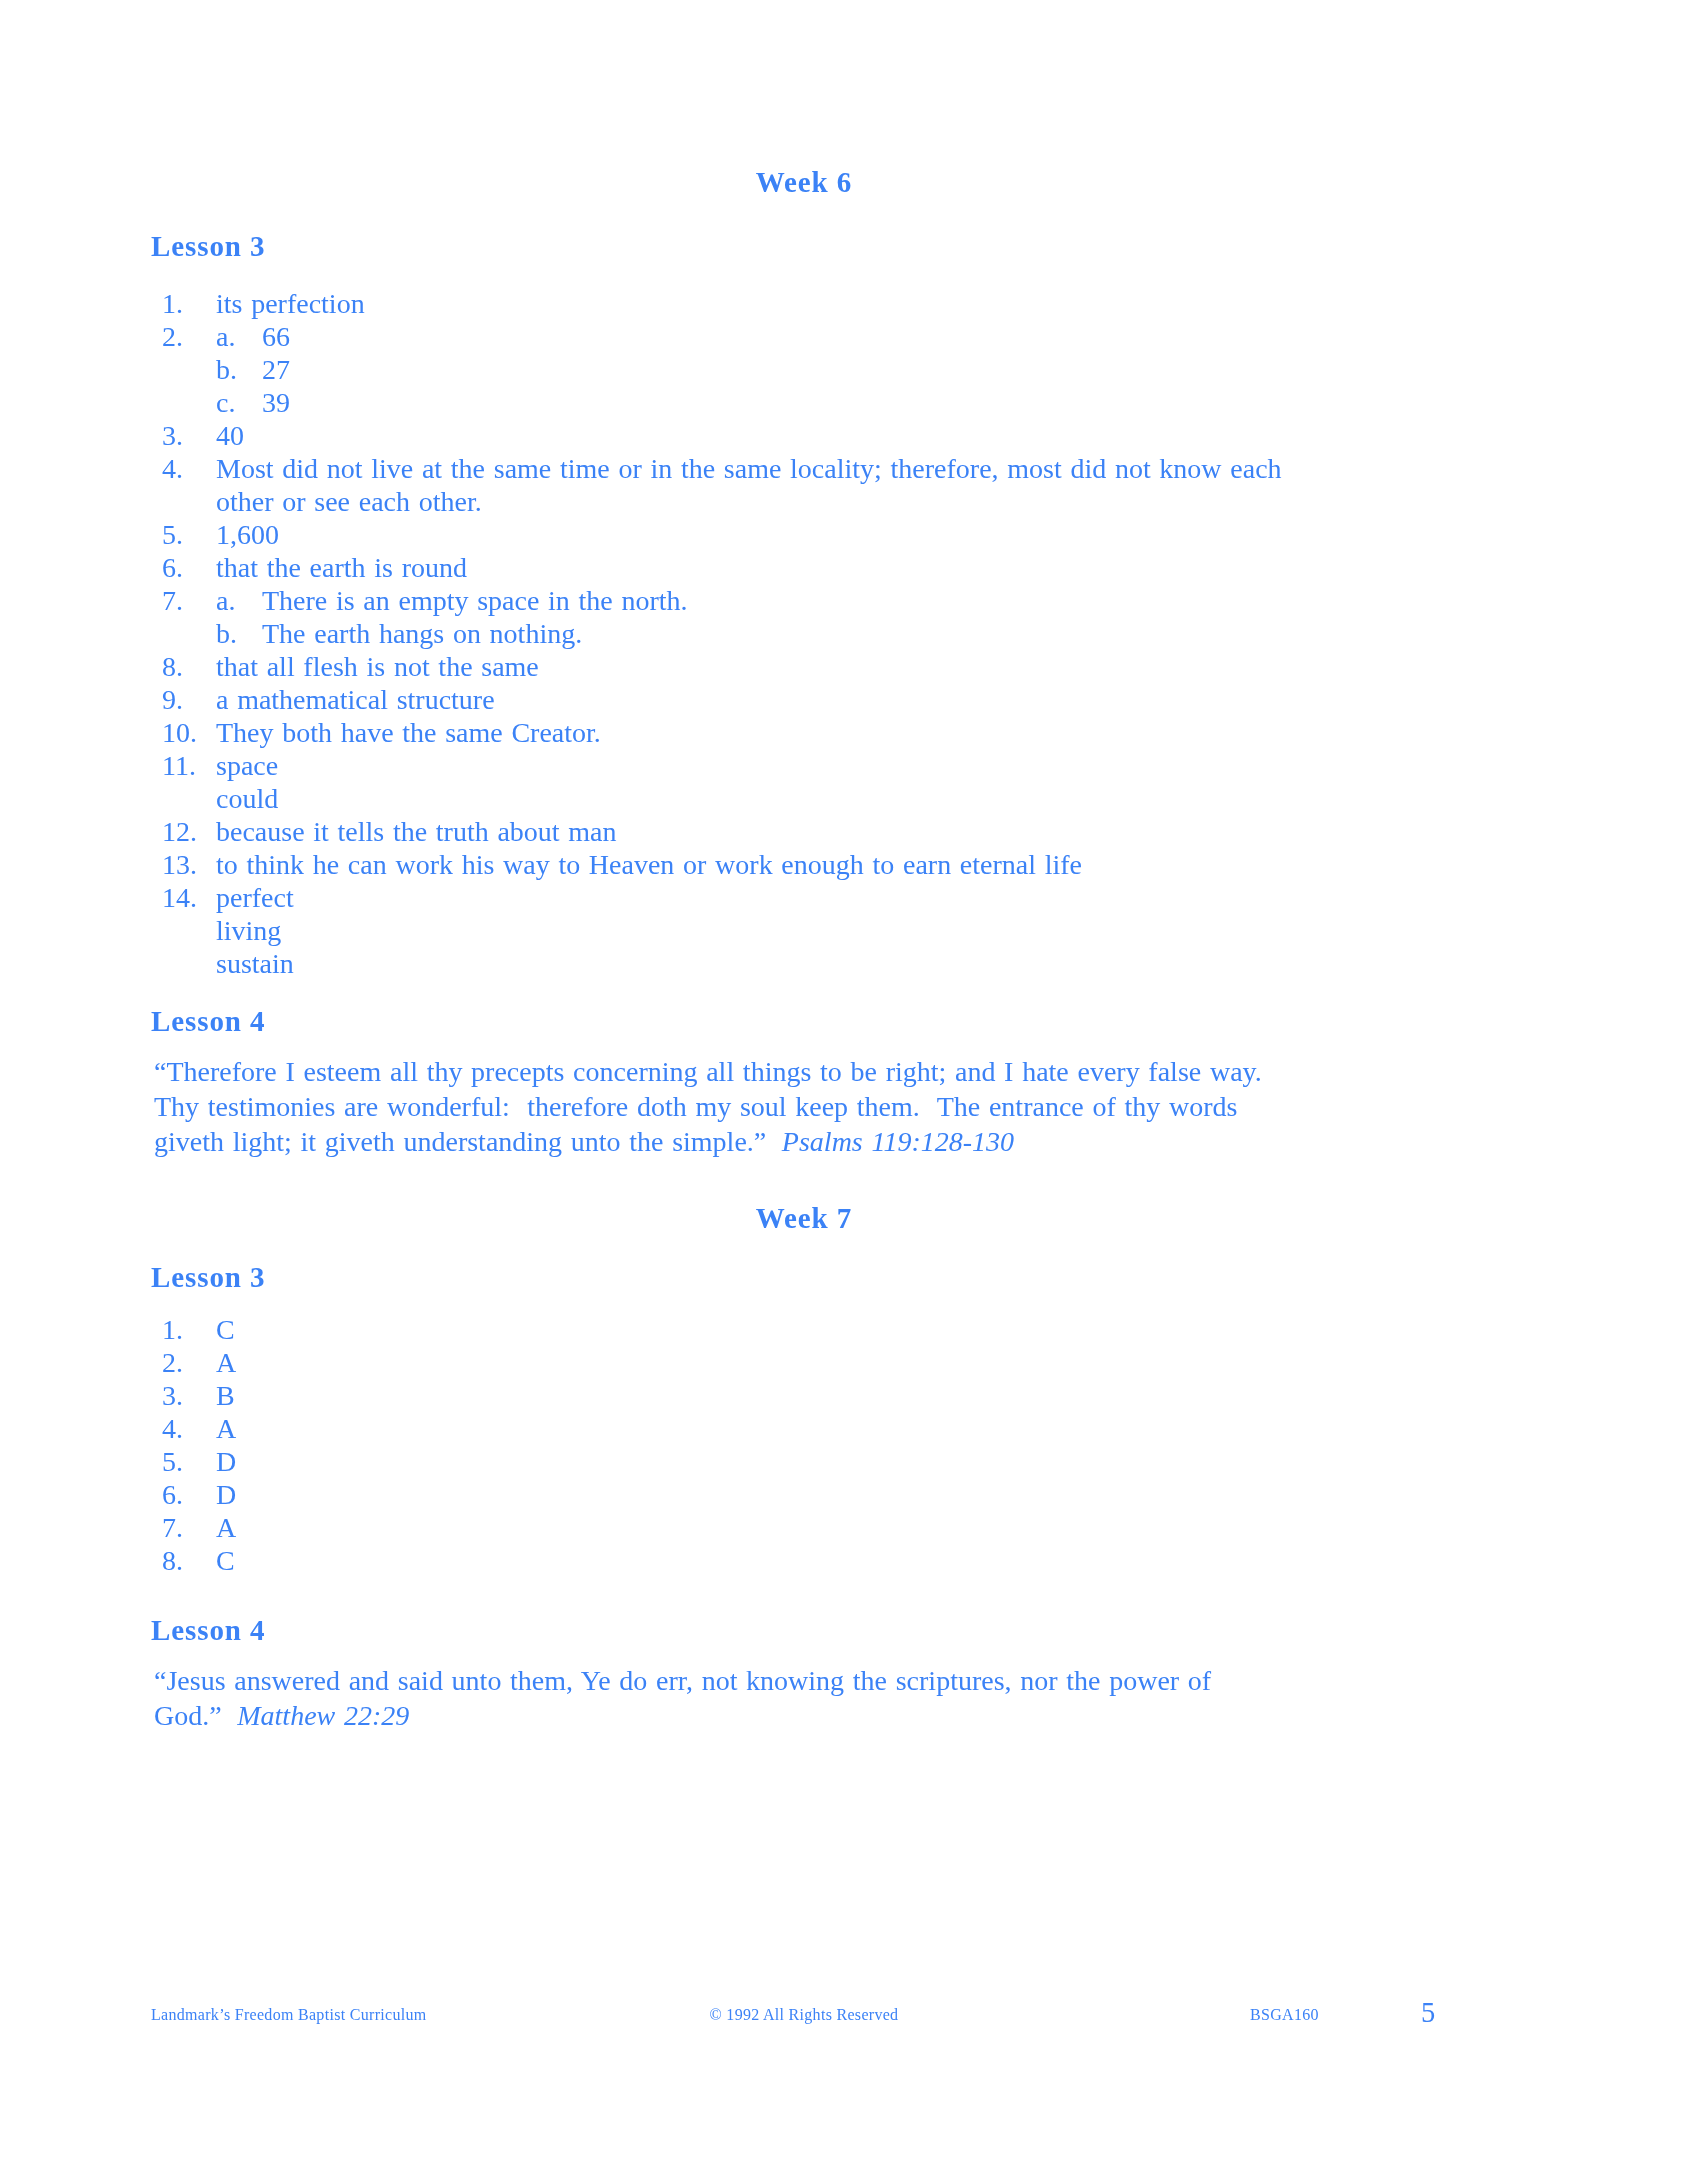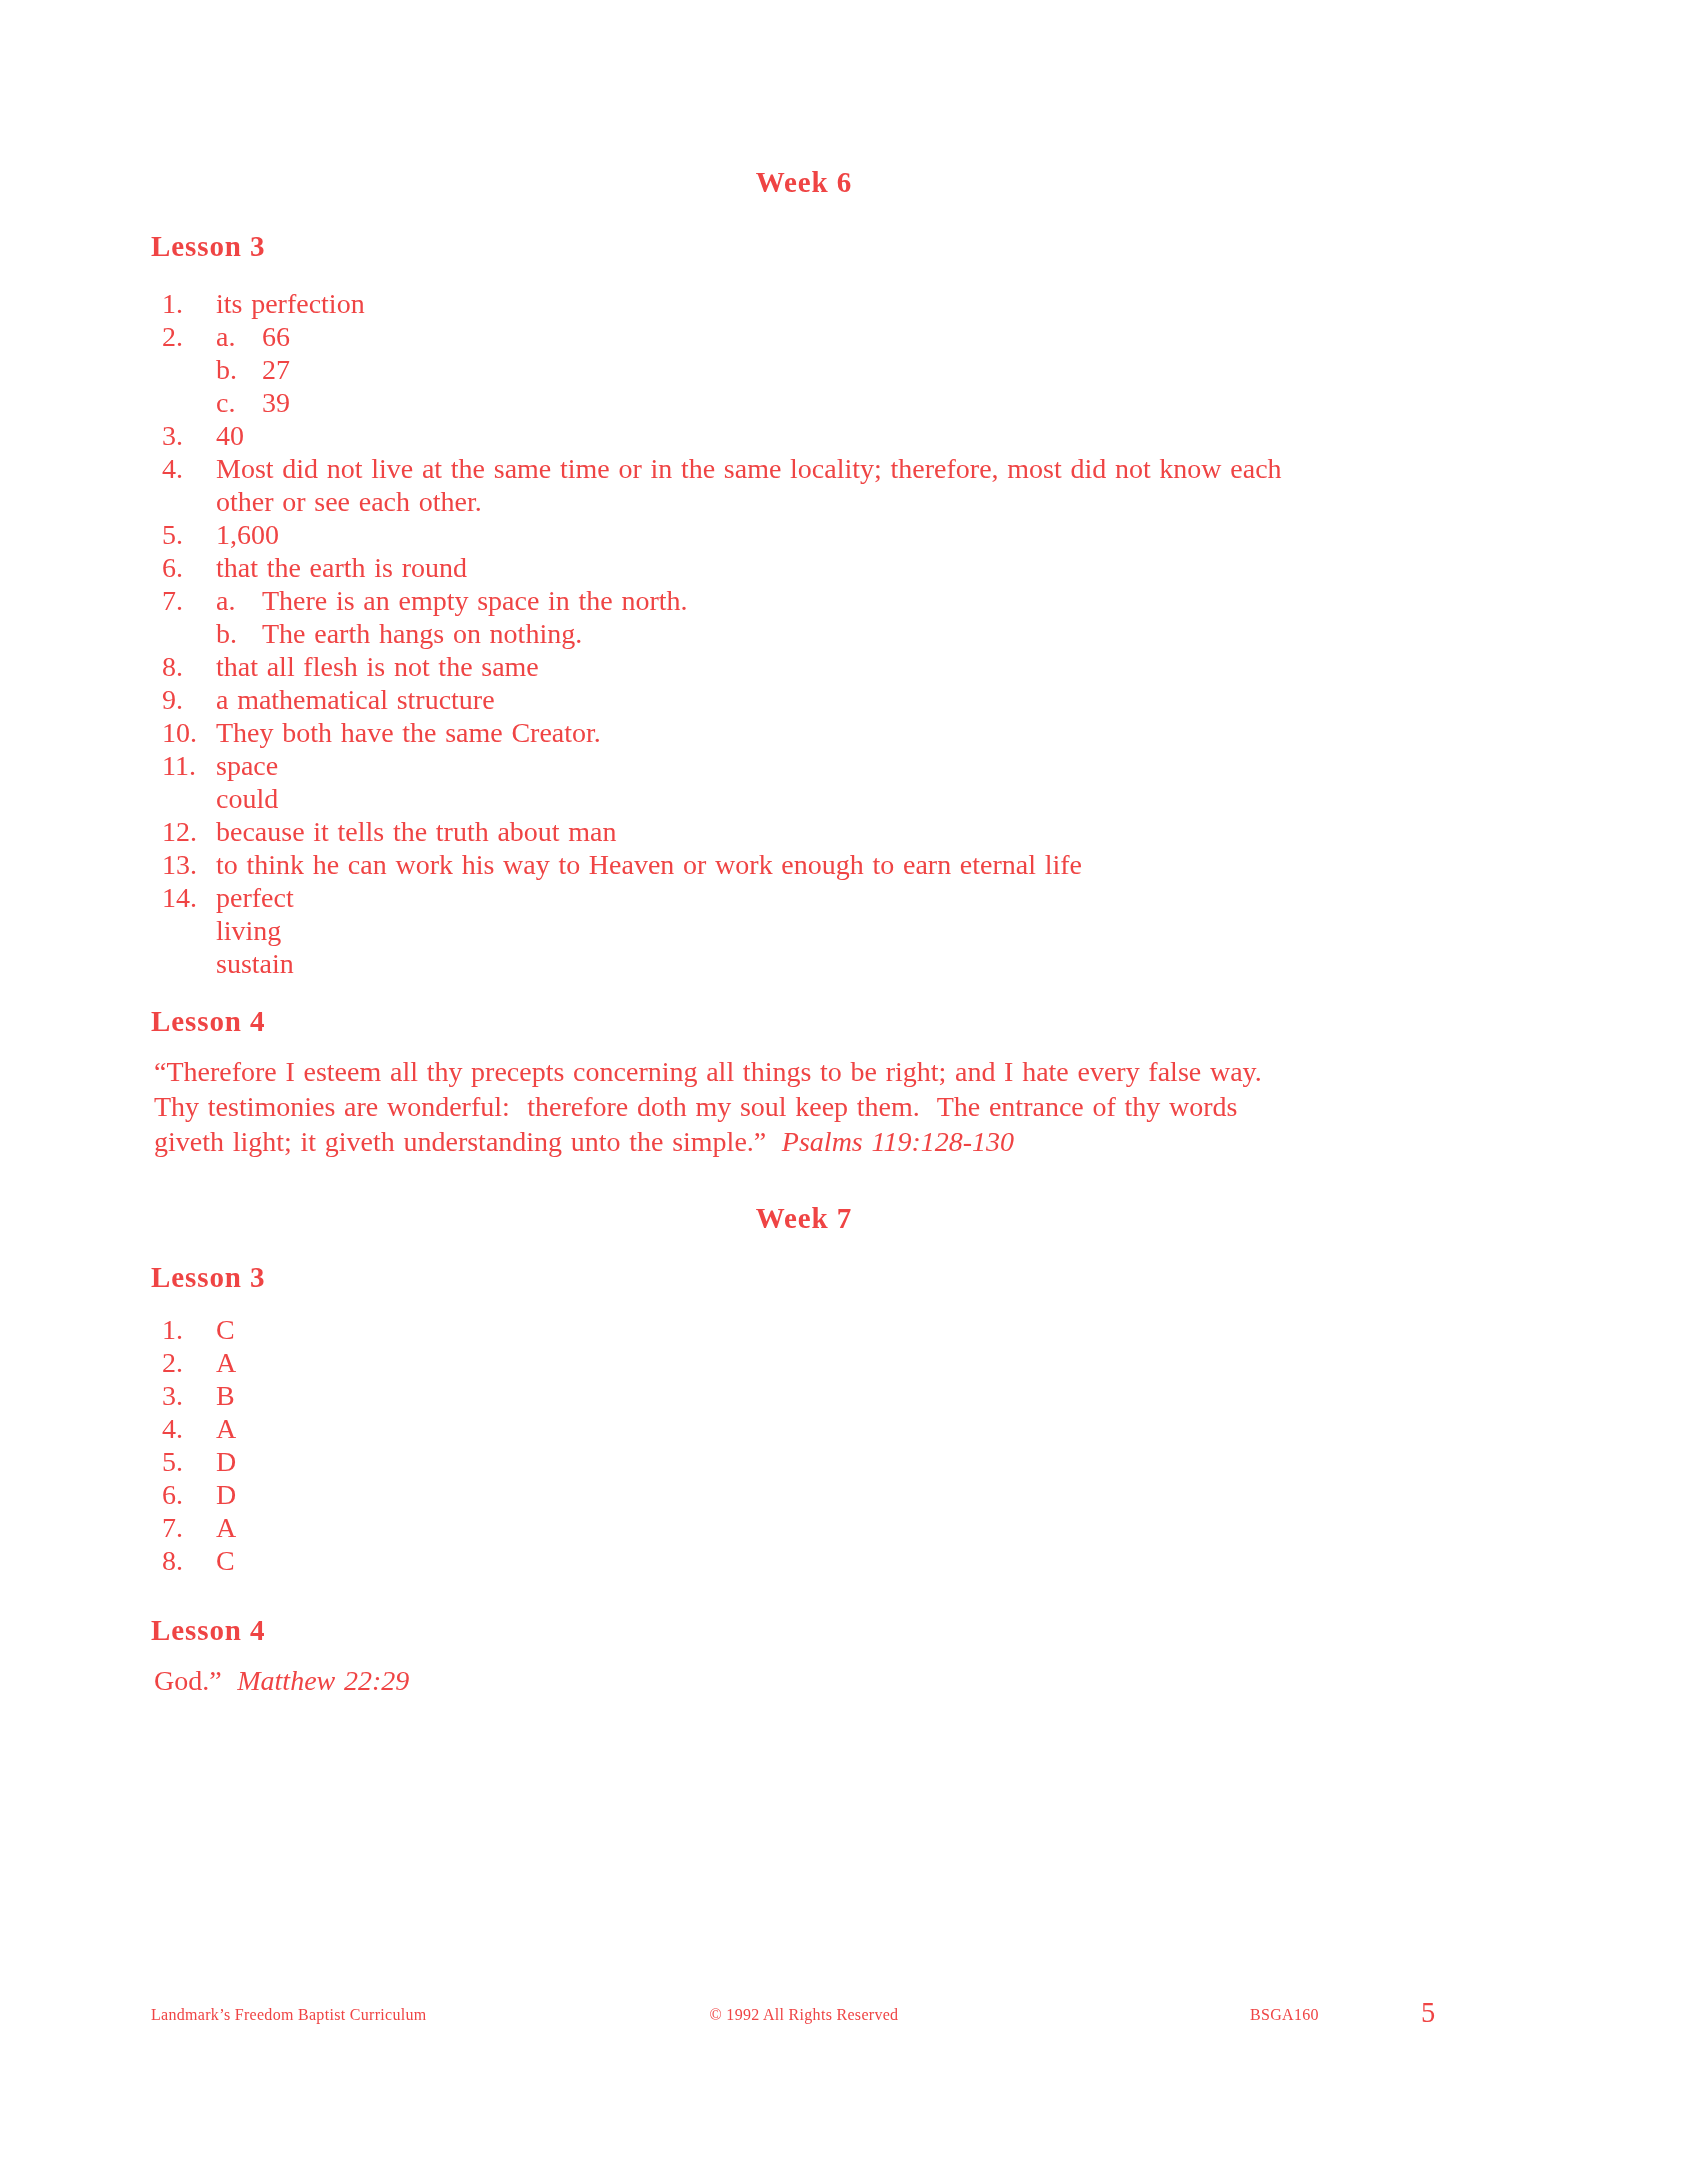--- a/index.html
+++ b/index.html
@@ -6,21 +6,21 @@
     margin: 0;
     padding: 0;
     background: #e8e8e8;
   }
   .canvas {
     position: relative;
     width: 1683px;
     height: 2177px;
     background: #ffffff;
     font-family: "Liberation Serif", "DejaVu Serif", serif;
-    color: #ef4444;
+    color: #3b82f6;
     overflow: hidden;
   }
   .week-title {
     position: absolute;
     left: 151px;
     width: 1306px;
     text-align: center;
     font-size: 29px;
     font-weight: 700;
     letter-spacing: 0.9px;
@@ -240,20 +240,21 @@
     </div>
     <div class="row">
       <span class="num">8.</span>
       <span>C</span>
     </div>
   </div>
 
   <div class="lesson-heading" style="top:1614px;">Lesson 4</div>
 
   <div class="quote" style="top:1663px;">
+    <div class="qline">“Jesus answered and said unto them, Ye do err, not knowing the scriptures, nor the power of</div>
     <div class="qline"><span>God.”</span><span class="scripture-ref">Matthew 22:29</span></div>
   </div>
 
   <div class="footer-text" style="top:2006px; left:151px;">Landmark’s Freedom Baptist Curriculum</div>
   <div class="footer-text footer-center" style="top:2006px;">© 1992 All Rights Reserved</div>
   <div class="footer-text" style="top:2006px; left:1250px;">BSGA160</div>
   <div class="page-number" style="top:1997px; left:1421px;">5</div>
 
 </div>
 

